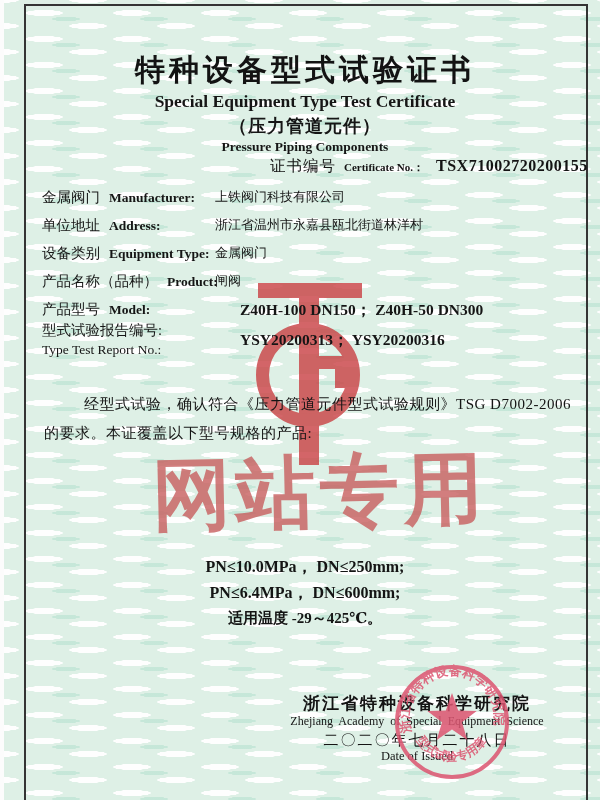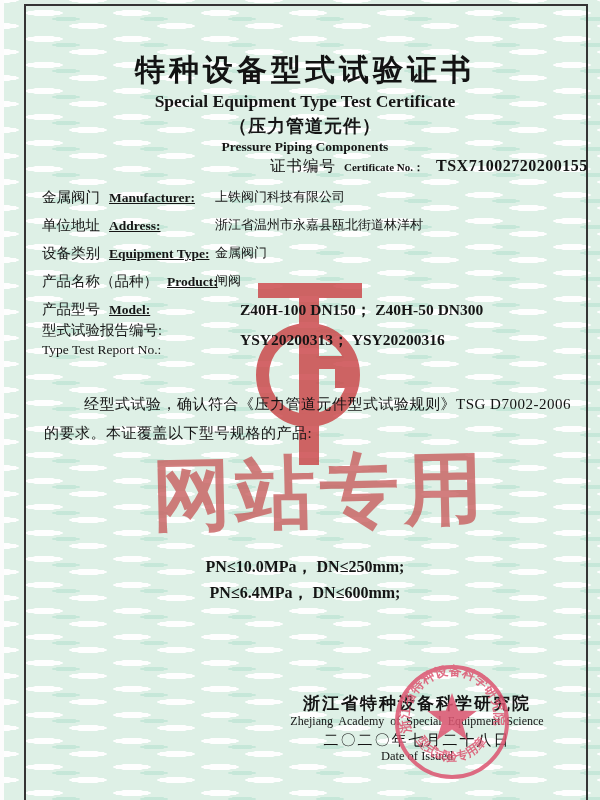--- a/index.html
+++ b/index.html
@@ -31,21 +31,21 @@
   .sub-zh{top:114px;font-size:18px;font-weight:bold;letter-spacing:1px;color:#161616;}
   .sub-en{top:139px;font-size:13.5px;font-weight:bold;color:#161616;}
 
   .certline{top:156px;left:270px;z-index:3;white-space:nowrap;color:#141414;}
   .certline .c-zh{font-size:15.5px;letter-spacing:1px;}
   .certline .c-en{font-size:11px;font-weight:bold;margin-left:4px;}
   .certline .c-val{font-size:16px;font-weight:bold;letter-spacing:.5px;margin-left:8px;}
 
   .field-row{position:absolute;left:42px;width:520px;z-index:3;color:#151515;white-space:nowrap;}
   .f-zh{font-size:14.5px;}
-  .f-en{font-size:13.5px;font-weight:bold;margin-left:5px;text-decoration:underline;}
+  .f-en{font-size:13.5px;font-weight:bold;margin-left:5px;}
   .f-val{position:absolute;left:173px;top:0;font-size:13px;}
   .f-val.bold{font-weight:bold;font-size:15.5px;left:198px;}
   .two-line .l2{font-size:13.5px;font-weight:normal;margin-top:2px;}
   .two-line .f-val{top:9px;}
 
   .body-zh1{top:395px;left:84px;font-size:15px;color:#141414;z-index:3;white-space:nowrap;letter-spacing:.5px;}
   .body-zh2{top:424px;left:44px;font-size:15px;color:#141414;z-index:3;white-space:nowrap;letter-spacing:.5px;}
   .body-en{top:451px;left:44px;width:528px;font-size:15px;font-weight:bold;line-height:27px;
            text-align:justify;color:#141414;z-index:3;}
 
@@ -138,20 +138,21 @@
     <div class="l1 f-zh">型式试验报告编号:</div>
     <div class="l2">Type Test Report No.:</div>
     <span class="f-val bold">YSY20200313； YSY20200316</span>
   </div>
 
   <div class="abs body-zh1">经型式试验，确认符合《压力管道元件型式试验规则》TSG D7002-2006</div>
   <div class="abs body-zh2">的要求。本证覆盖以下型号规格的产品:</div>
 
   <div class="abs ctr spec spec0">PN≤10.0MPa， DN≤250mm;</div>
   <div class="abs ctr spec spec1">PN≤6.4MPa， DN≤600mm;</div>
+  <div class="abs ctr spec spec2">适用温度 -29～425℃。</div>
 
   <div class="abs watermark">网站专用</div>
 
   <div class="abs footer issuer-zh">浙江省特种设备科学研究院</div>
   <div class="abs footer issuer-en">Zhejiang Academy of Special Equipment Science</div>
   <div class="abs footer date-zh">二〇二〇年七月二十八日</div>
   <div class="abs footer date-en">Date of Issued</div>
 
   <svg class="abs stamp" width="120" height="120" viewBox="0 0 120 120">
     <circle cx="60" cy="60" r="55" fill="none" stroke="#dc5470" stroke-width="4"></circle>

